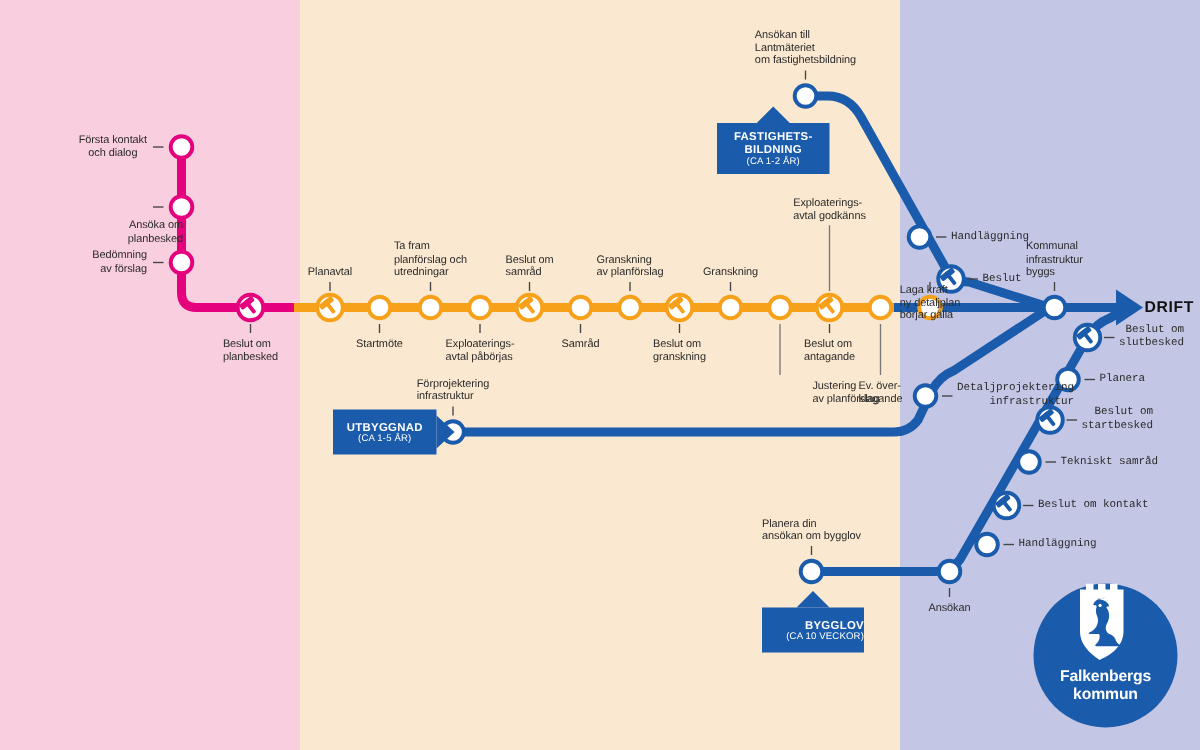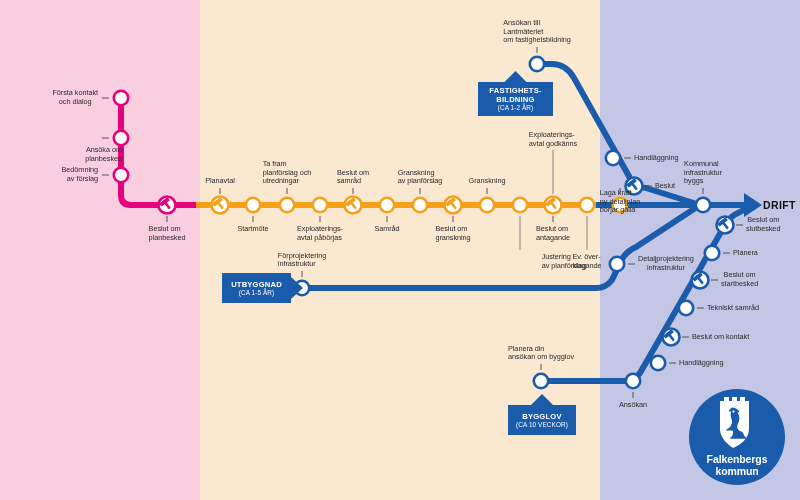--- a/index.html
+++ b/index.html
@@ -15,33 +15,33 @@
   .lbl{
     position:absolute;
     font-size:7.3px;
     line-height:8.6px;
     color:#2b2b2b;
     white-space:pre;
     letter-spacing:-0.05px;
   }
   .lbl.c{text-align:left;transform:translateX(-50%);}
   .lbl.r{text-align:right;transform:translateX(-100%);}
-  .lbl.l{text-align:center;}
+  .lbl.l{text-align:right;font-family:Liberation Mono, monospace;}
   .tag{
     position:absolute;color:#fff;text-align:center;
     background:#1a5bab;
   }
   .tag .t1{font-size:7.6px;font-weight:bold;line-height:9px;letter-spacing:0.2px;}
   .tag .t2{font-size:6.4px;line-height:8px;letter-spacing:0.1px;}
   .drift{
     position:absolute;font-size:10.5px;font-weight:bold;color:#111;letter-spacing:0.4px;
   }
   #logo{
     position:absolute;border-radius:50%;background:#1a5bab;
-    display:flex;flex-direction:column;align-items:center;justify-content:center;
+    display:flex;flex-direction:column;align-items:center;
   }
   #logo .ltxt{
     color:#fff;font-size:10.5px;font-weight:bold;line-height:11.5px;text-align:center;
     margin-top:3px;letter-spacing:-0.1px;
   }
 </style>
 </head>
 <body>
 
 <div id="stage">
@@ -300,17 +300,17 @@
 
 <div class="tag" style="left: 478px; top: 82px; width: 75px; height: 34px; display: flex; flex-direction: column; align-items: center; justify-content: center;">
       <div class="t1" style="white-space: pre;">FASTIGHETS-
 BILDNING</div>
       <div class="t2">(CA 1-2 ÅR)</div>
     </div>
     <div class="tag" style="left: 222px; top: 273px; width: 69px; height: 30px; display: flex; flex-direction: column; align-items: center; justify-content: center;">
       <div class="t1" style="white-space: pre;">UTBYGGNAD</div>
       <div class="t2">(CA 1-5 ÅR)</div>
     </div>
-    <div class="tag" style="left: 508px; top: 405px; width: 68px; height: 30px; display: flex; flex-direction: column; align-items: center; justify-content: center;">
+    <div class="tag" style="left: 508px; top: 405px; width: 68px; height: 30px; display: flex; flex-direction: column; align-items: flex-end; justify-content: center;">
       <div class="t1" style="white-space: pre;">BYGGLOV</div>
       <div class="t2">(CA 10 VECKOR)</div>
     </div>
   </div>
 
 </body></html>

